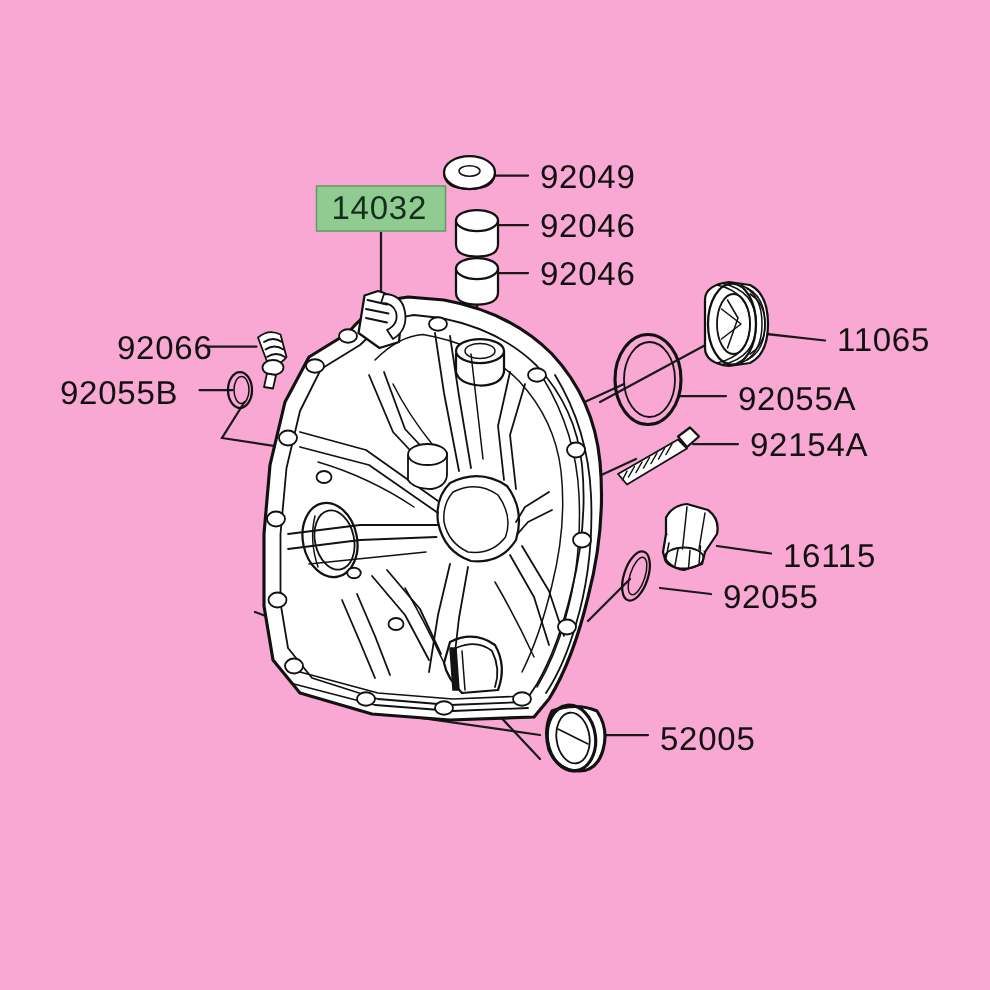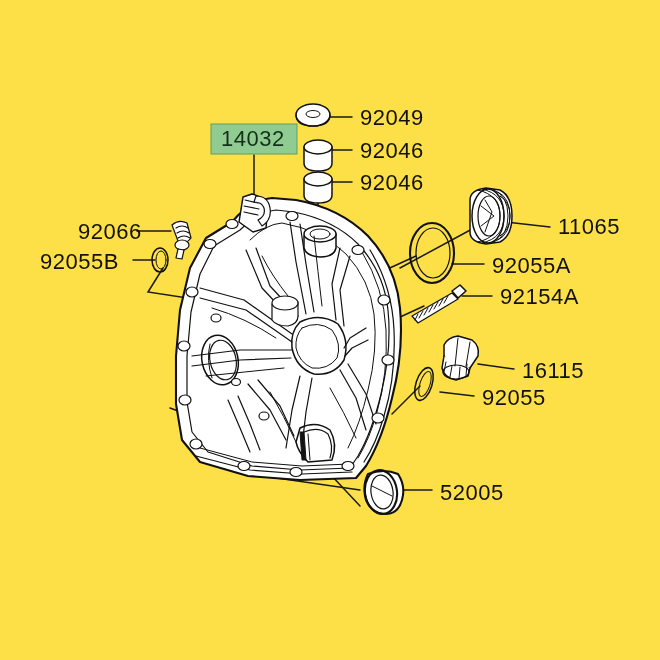--- a/index.html
+++ b/index.html
@@ -7,21 +7,21 @@
     padding: 0;
     background: #ffffff;
   }
   body {
     font-family: "Liberation Sans", sans-serif;
   }
   #diagram-root {
     position: relative;
     width: 660px;
     height: 660px;
-    background: #fde047;
+    background: #f9a8d4;
     overflow: hidden;
   }
   #parts-svg {
     position: absolute;
     top: 0;
     left: 0;
     width: 660px;
     height: 660px;
   }
   .pl-label {

